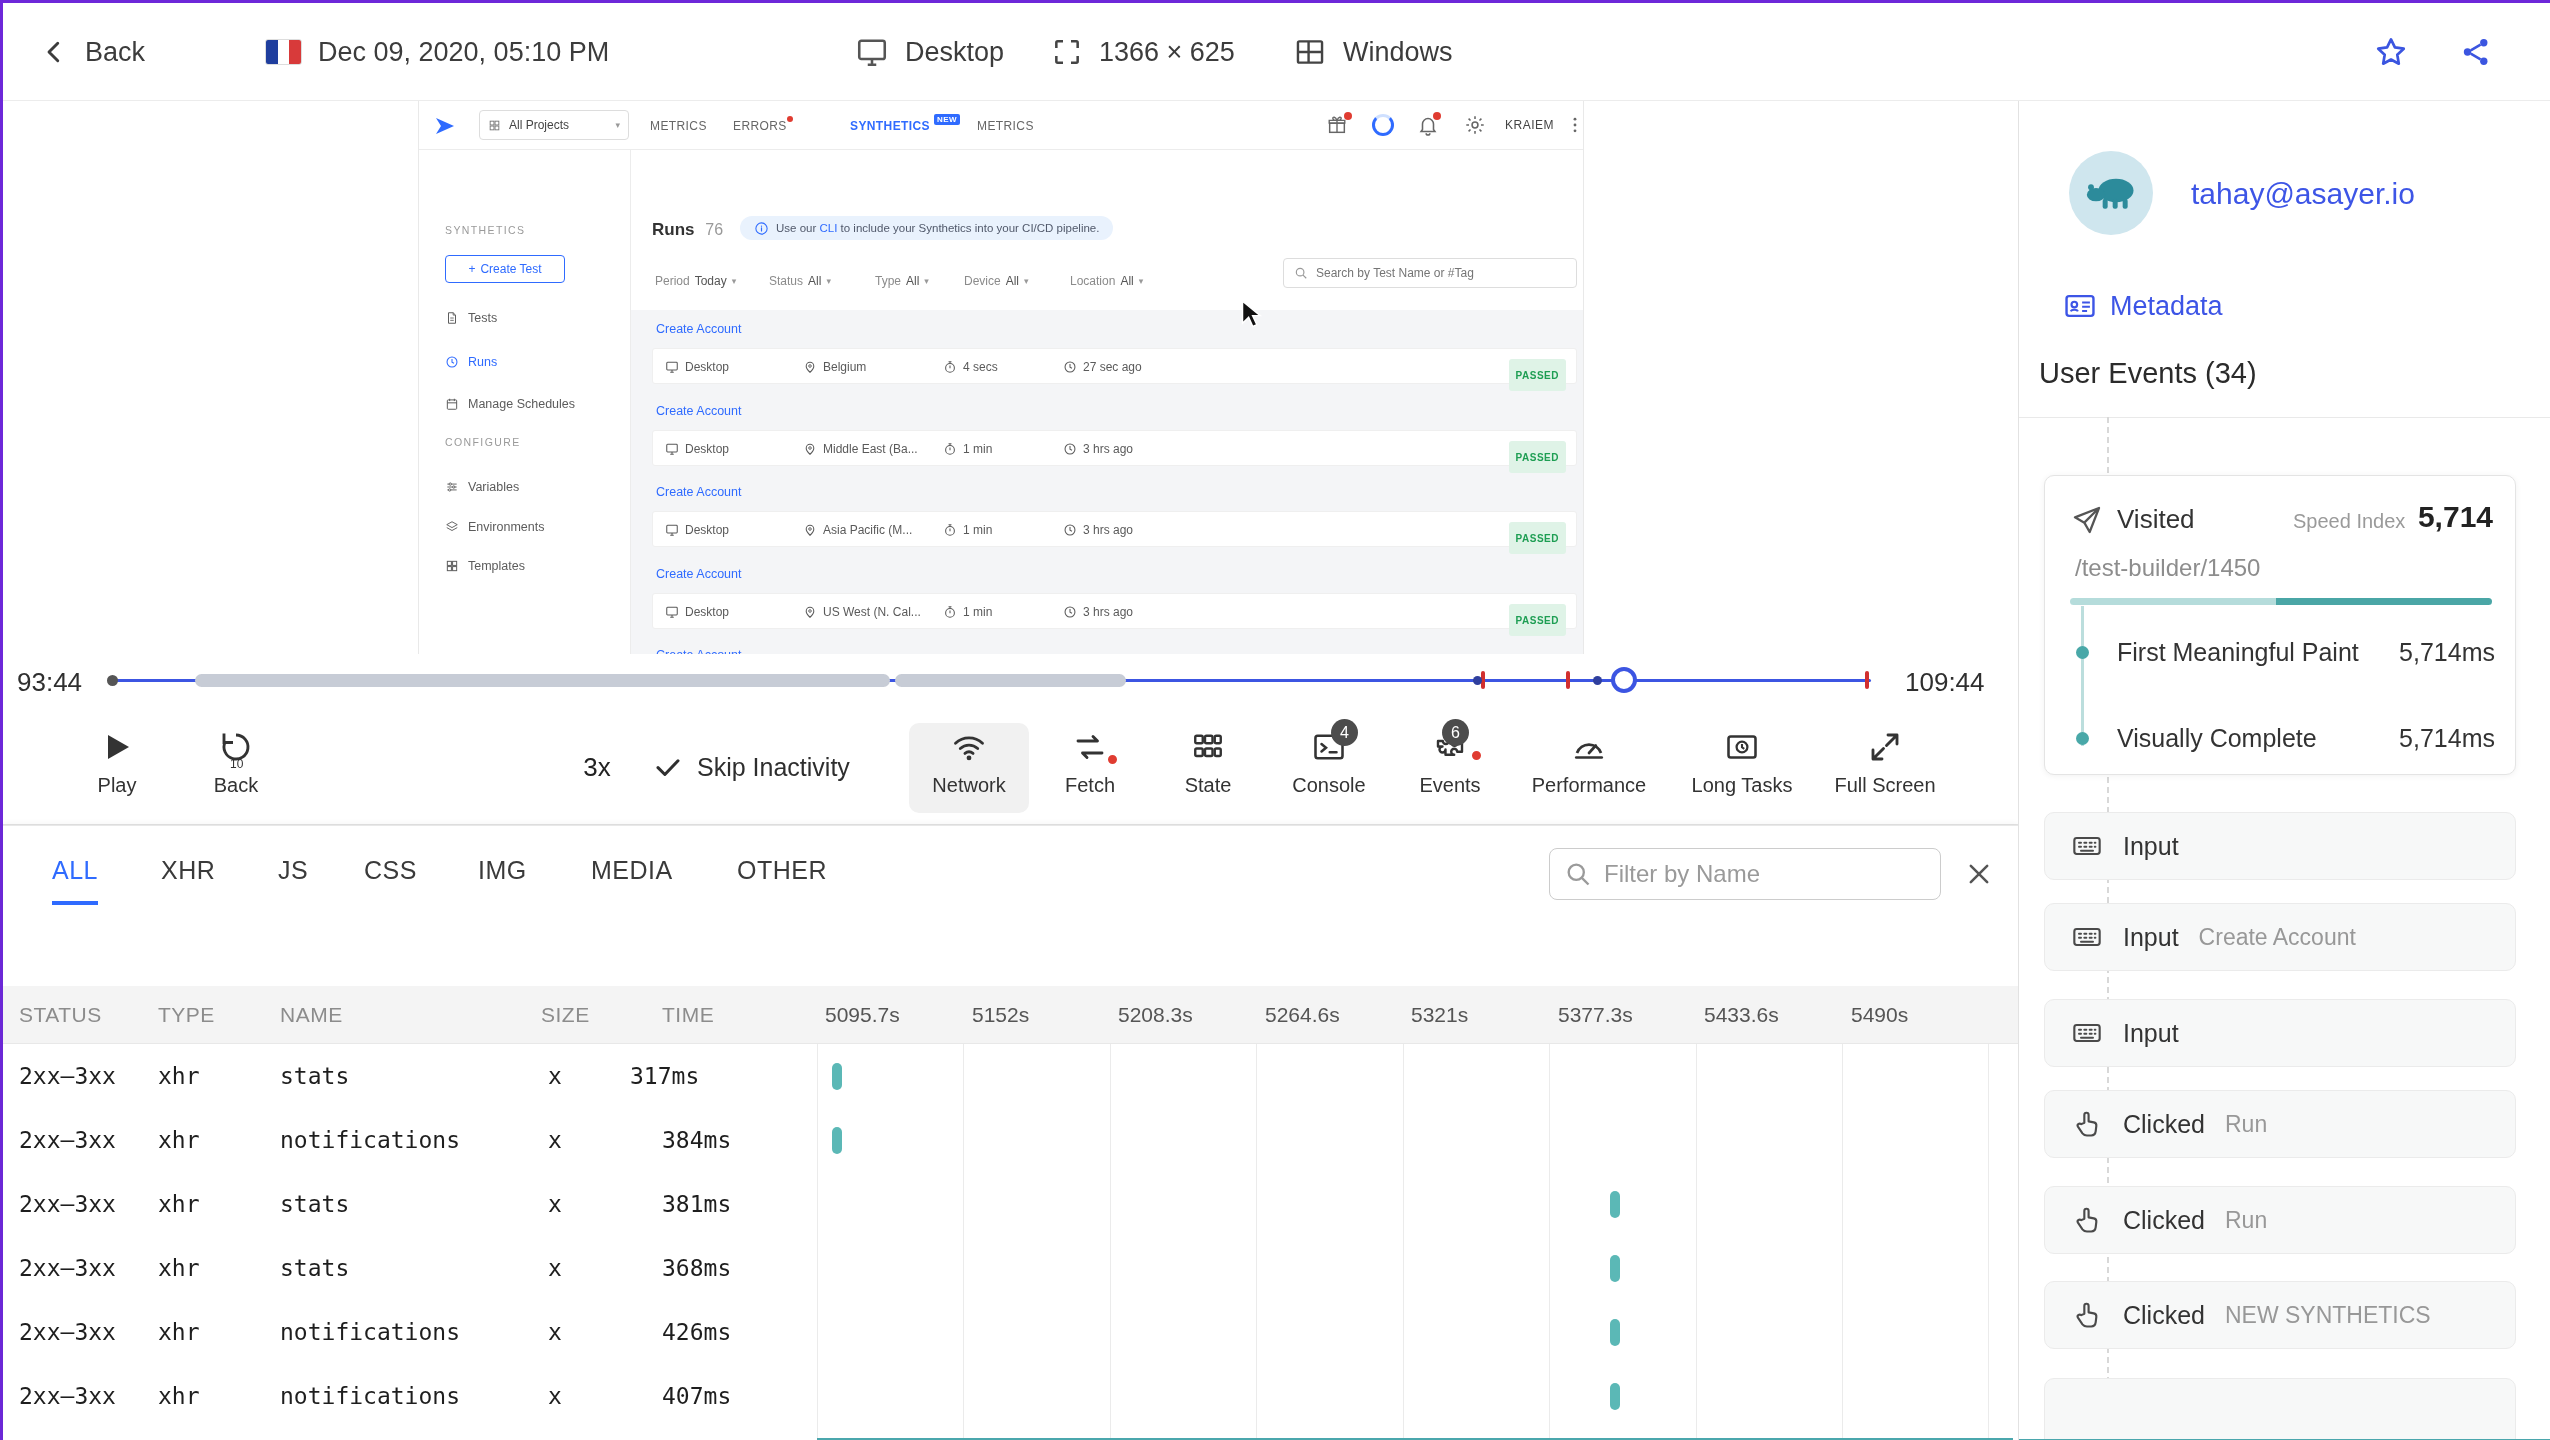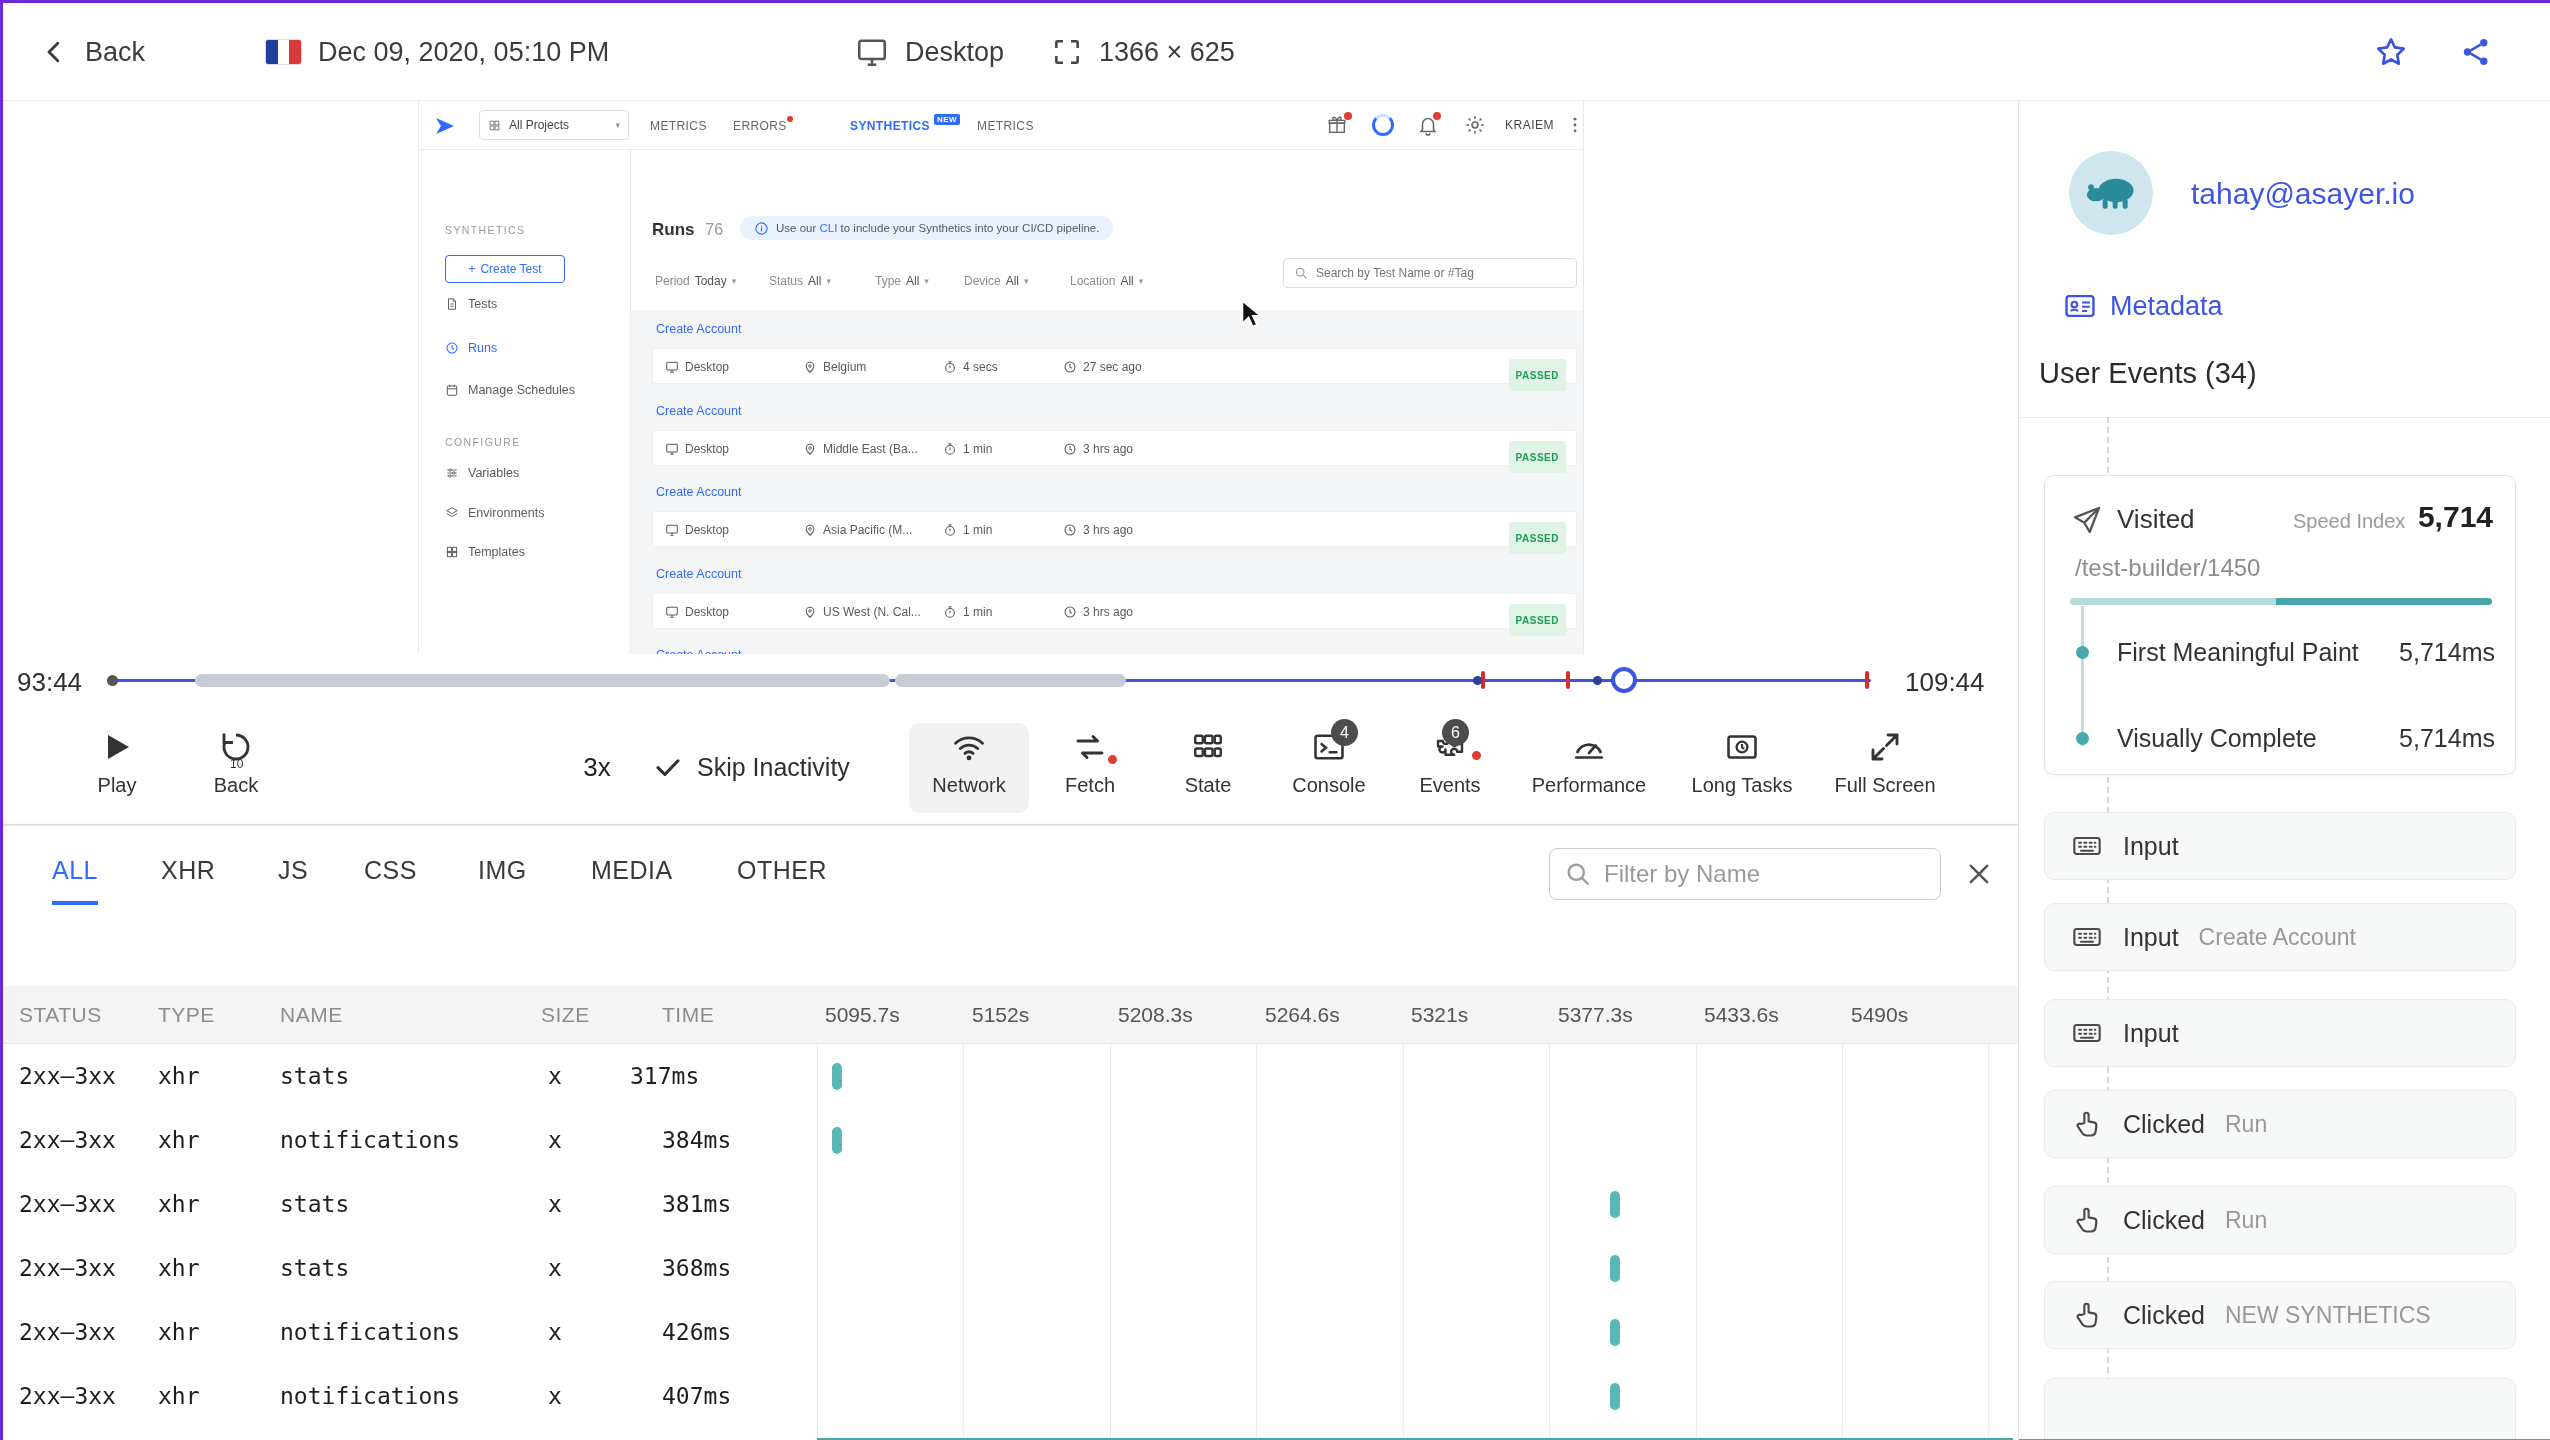--- a/index.html
+++ b/index.html
@@ -23,21 +23,21 @@
   .a-top{position:absolute;left:0;top:0;right:0;height:49px;background:#fff;border-bottom:1px solid #ececec;z-index:3}
   .proj{position:absolute;left:60px;top:9px;width:150px;height:30px;border:1px solid #ddd;border-radius:4px;
     display:flex;align-items:center;gap:8px;padding:0 8px;font-size:12px;color:#444}
   .a-tab{position:absolute;top:0;height:49px;display:flex;align-items:center;font-size:12px;letter-spacing:.4px;color:#666}
   .a-tab.active{color:#2f6bff;font-weight:700}
   .ntag{background:#2f6bff;color:#fff;font-size:8px;border-radius:2px;padding:1px 3px;margin-left:4px;transform:translateY(-6px)}
   .reddot{width:8px;height:8px;border-radius:50%;background:#e03c31}
   .spinner{width:22px;height:22px;border-radius:50%;border:3px solid #2f6bff;border-top-color:#cfe0ff}
   .a-side{position:absolute;left:0;top:49px;bottom:0;width:212px;background:#fff;border-right:1px solid #ececec;z-index:2}
   .a-sec{position:absolute;left:26px;font-size:10.5px;letter-spacing:1.4px;color:#9a9a9a}
-  .a-item{position:absolute;left:26px;height:28px;display:flex;align-items:flex-start;gap:9px;font-size:12.5px;color:#5c5c5c}
+  .a-item{position:absolute;left:26px;height:28px;display:flex;align-items:flex-end;gap:9px;font-size:12.5px;color:#5c5c5c}
   .a-item.active{color:#2f6bff}
   .ctbtn{position:absolute;left:26px;top:105px;width:120px;height:28px;border:1px solid #2f6bff;border-radius:4px;
     color:#2f6bff;font-size:12px;display:flex;align-items:center;justify-content:center;gap:5px;background:#fff}
   .a-main{position:absolute;left:212px;top:49px;right:0;bottom:0;background:#fff}
   .a-list{position:absolute;left:0;top:160px;right:0;bottom:0;background:#f4f5f7}
   .banner{position:absolute;left:321px;top:66px;height:20px;border-radius:15px;background:#e9f2fd;
     display:flex;align-items:center;gap:7px;padding:12px 14px;font-size:11.5px;color:#51596b}
   .filt{position:absolute;top:120px;height:22px;display:flex;align-items:center;gap:5px;font-size:12px;color:#8b8b8b}
   .filt b{color:#555;font-weight:400}
   .caret{font-size:9px;color:#999;font-style:normal}
@@ -332,20 +332,26 @@
           <use href="#i-monitor"></use>
         </svg>
       <span>Desktop</span>
     </div>
     <div class="hitem" style="left:1048px">
       <svg width="32" height="32" style="color:#444">
           <use href="#i-corners"></use>
         </svg>
       <span>1366 × 625</span>
     </div>
+    <div class="hitem" style="left:1290px">
+      <svg width="34" height="34" style="color:#444">
+          <use href="#i-windows"></use>
+        </svg>
+      <span>Windows</span>
+    </div>
     <div class="hitem" style="left:2370px;gap:50px">
       <svg width="36" height="36" style="color:#3b55e0;cursor:pointer">
           <use href="#i-star"></use>
         </svg>
       <svg width="34" height="34" style="color:#3b55e0;cursor:pointer">
           <use href="#i-share"></use>
         </svg>
     </div>
   </header>
 

